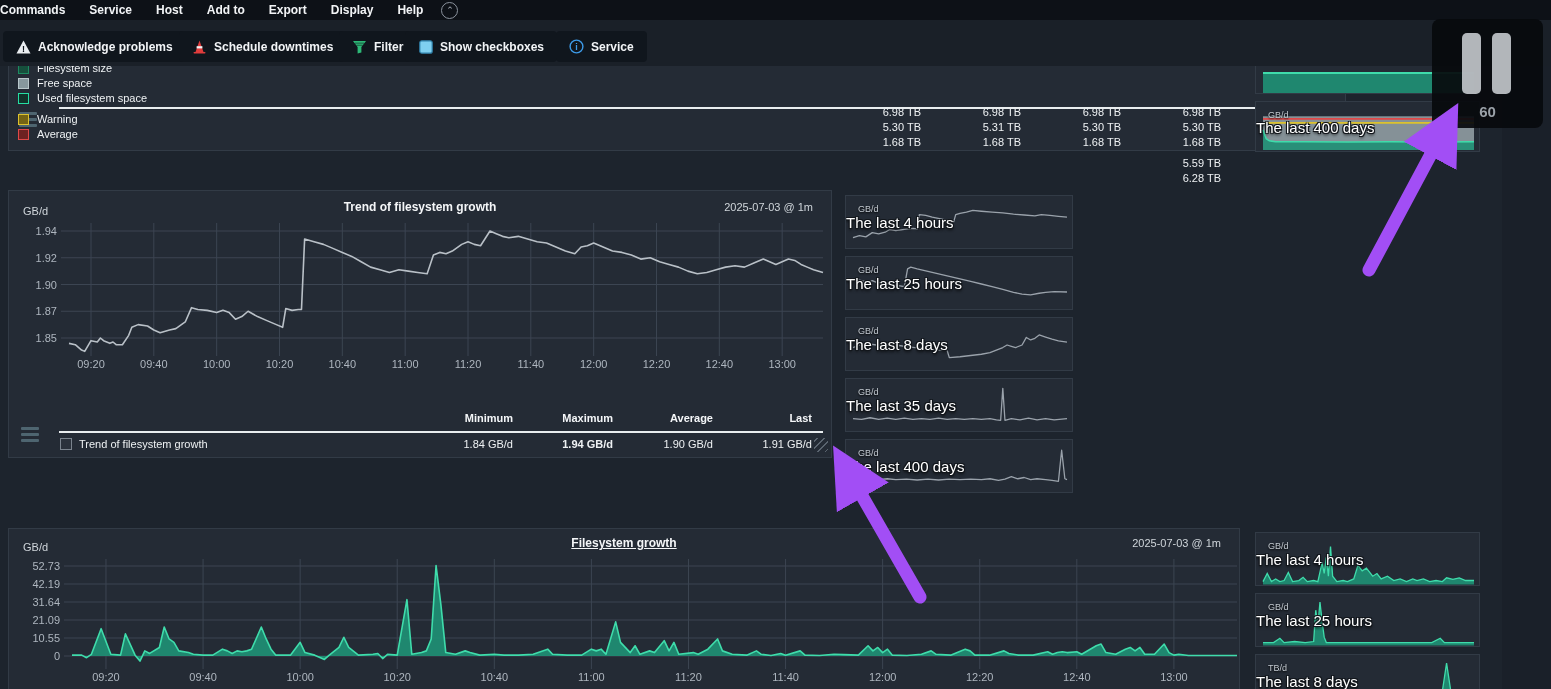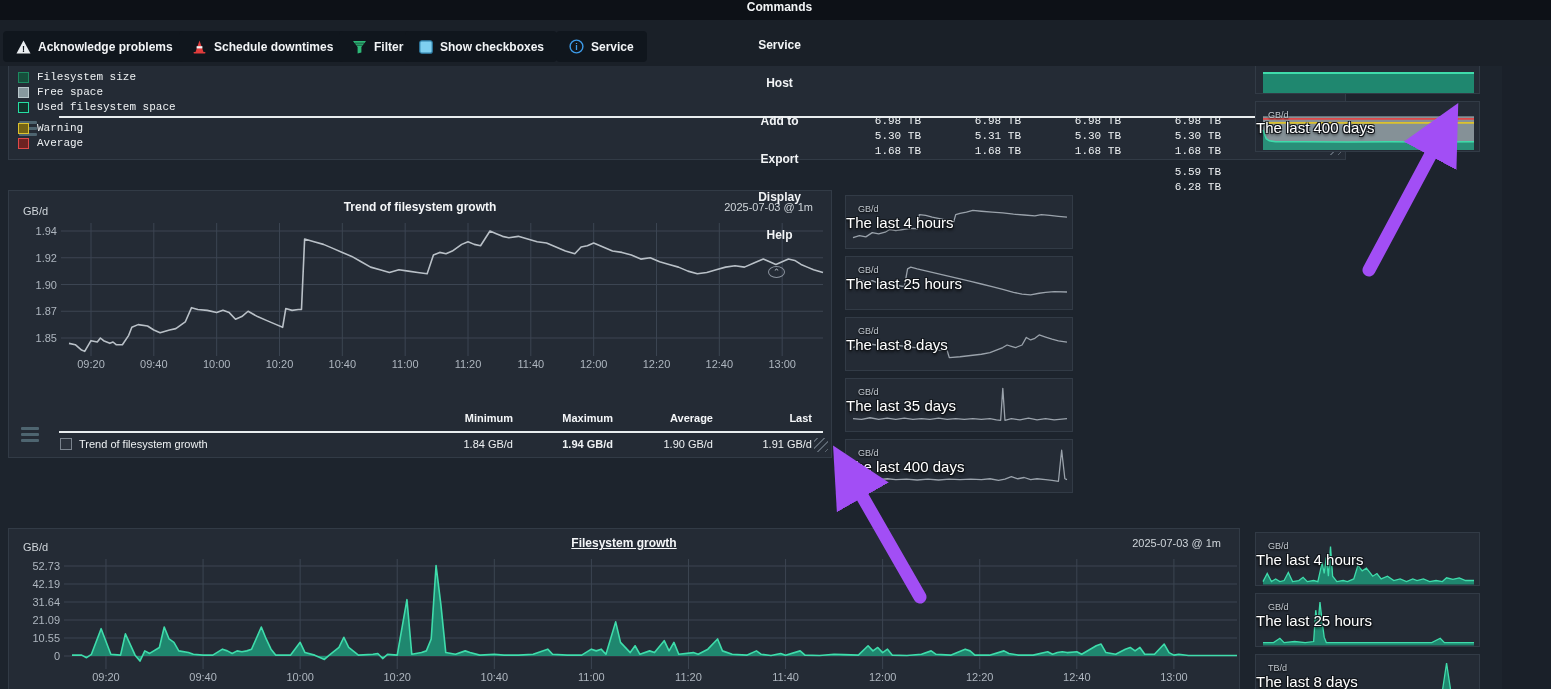--- a/index.html
+++ b/index.html
@@ -1,20 +1,20 @@
 <!DOCTYPE html>
 <html><head>
 <meta charset="utf-8">
 <style>
   html,body{margin:0;padding:0;background:#161b22;}
   #screen{position:relative;width:1551px;height:689px;background:#1d242d;overflow:hidden;
     font-family:"Liberation Sans",sans-serif;color:#e8ecef;}
   
   #menubar{position:absolute;left:0;top:0;width:100%;height:20px;background:#0d1117;
-    display:flex;align-items:center;gap:24px;padding-left:8px;box-sizing:border-box;z-index:6;flex-direction:column;}
+    display:flex;align-items:center;gap:24px;box-sizing:border-box;z-index:6;}
   .menu-item{font-size:12px;font-weight:bold;color:#f2f4f6;cursor:pointer;white-space:nowrap;}
   .menu-chevron{width:15px;height:15px;border:1px solid #8b939e;border-radius:50%;
     display:flex;align-items:center;justify-content:center;font-size:9px;color:#aab2bb;margin-left:-6px;}
   
   #toolbar{position:absolute;left:0;top:20px;width:100%;height:46px;background:#1a2028;z-index:5;}
   .tb-btn{position:absolute;top:11px;height:31px;background:#10161d;border-radius:4px;
     display:flex;align-items:center;gap:7px;padding:0 13px;font-size:12px;font-weight:bold;color:#f2f4f6;cursor:pointer;}
   .tb-ico{width:15px;height:15px;display:flex;align-items:center;justify-content:center;}
   
   .panel{position:absolute;background:#242b35;border:1px solid #323b46;box-sizing:border-box;}
@@ -113,21 +113,21 @@
         <span class="tb-ico">
           <svg width="15" height="15">
             <circle cx="7.5" cy="7.5" r="6.4" fill="none" stroke="#3d9be9" stroke-width="1.4"></circle>
             <text x="7.5" y="11" text-anchor="middle" font-size="9" font-weight="bold" fill="#3d9be9" font-family="Liberation Sans,sans-serif">i</text>
           </svg>
         </span>
         <span>Service</span>
       </div>
     </div>
 
-  <div class="panel" id="usage-panel" style="left:8px;top:64px;width:1338px;height:96px;font-family:Liberation Mono, monospace;">
+  <div class="panel" id="usage-panel" style="left:8px;top:55px;width:1338px;height:96px;">
     <div class="hamburger" style="left:10px;top:56px;">
       <span></span>
         <span></span>
         <span></span>
     </div>
     <div id="usage-rows">
         <div class="u-row" style="left: 0px; top: 6px;">
           <span class="u-swatch" style="border: 1px solid rgb(28, 138, 96); background: rgb(22, 79, 60);"></span>
           <span class="u-label">Filesystem size</span>
           <span class="u-val" style="left: 832px;">6.98 TB</span>
@@ -349,20 +349,25 @@
       <div class="mini" style="left: 1255px; top: 654px; width: 225px; height: 54px;">
         <svg width="225" height="54">
           <path d="M7 51.57 L7 50.220000000000006 L91.4 50.220000000000006 L184.23999999999998 50.220000000000006 L190.57 8.1 L196.9 50.220000000000006 L218 50.220000000000006 L218 51.57 Z" fill="#1f8f74" fill-opacity="0.92"></path>
           <polyline points="7,50.220000000000006 91.4,50.220000000000006 184.23999999999998,50.220000000000006 190.57,8.1 196.9,50.220000000000006 218,50.220000000000006" fill="none" stroke="#3fdcab" stroke-width="1.3"></polyline>
         </svg>
         <span class="m-unit">TB/d</span>
         <div class="m-label" style="top: 18px;">The last 8 days</div>
       </div>
     </div>
 
+  <div id="pause-overlay">
+    <div class="pause-bar" style="left:30px;"></div>
+    <div class="pause-bar" style="left:60px;"></div>
+    <div id="pause-count">60</div>
+  </div>
 
   <svg id="arrows" width="1551" height="689">
     <defs>
       <marker id="ah" orient="auto" markerWidth="4.6" markerHeight="4.6" refX="2.6" refY="2.3">
         <path d="M0,0 L4.6,2.3 L0,4.6 z" fill="#a24ef5"></path>
       </marker>
     </defs>
     <line x1="920" y1="597" x2="846" y2="468" stroke="#a24ef5" stroke-width="13" stroke-linecap="round" marker-end="url(#ah)"></line>
     <line x1="1369" y1="270" x2="1446" y2="126" stroke="#a24ef5" stroke-width="13" stroke-linecap="round" marker-end="url(#ah)"></line>
   </svg>

